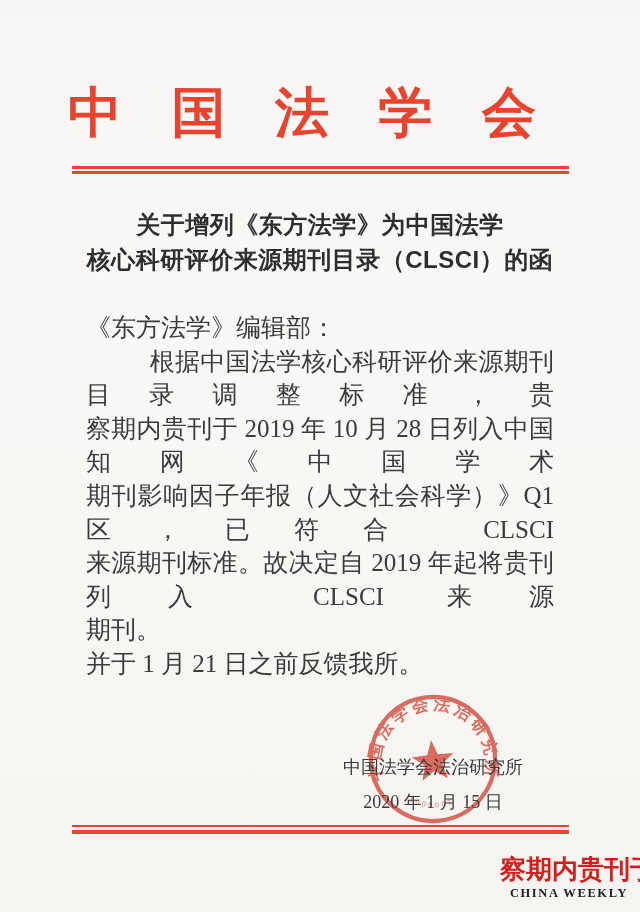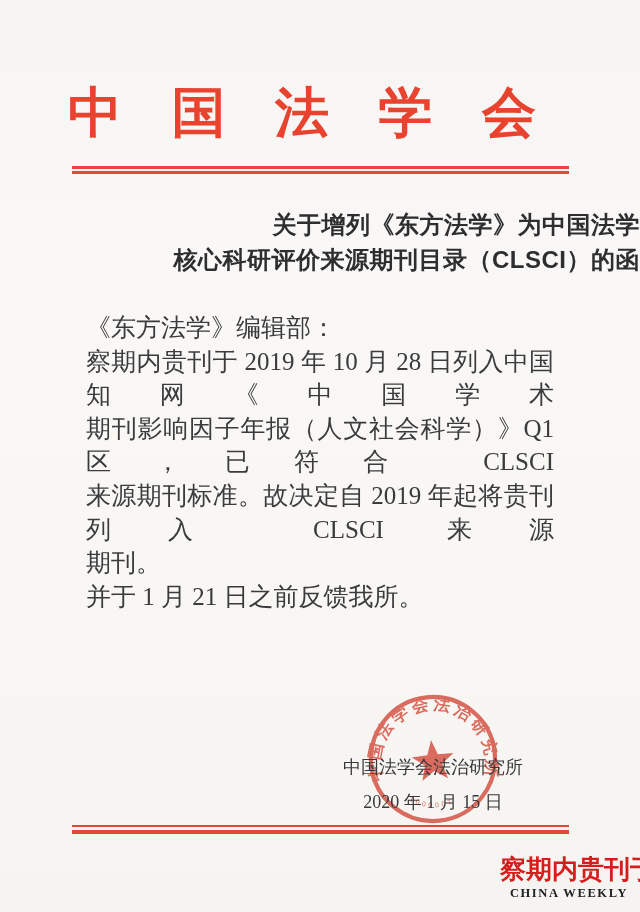--- a/index.html
+++ b/index.html
@@ -45,21 +45,21 @@
     top: 825px;
     border-top-width: 2px;
     border-bottom-width: 4px;
     height: 9px;
   }
 
   
   .letter-title {
     position: absolute;
     top: 207px; left: 0; right: 0;
-    text-align: right;
+    text-align: center;
     font-family: "Liberation Sans", "DejaVu Sans", sans-serif;
     font-weight: 700;
     font-size: 24px;
     line-height: 35px;
     color: #2e2e30;
     letter-spacing: 0.5px;
   }
 
   
   .letter-body {
@@ -142,20 +142,21 @@
   <div class="org-header">中 国 法 学 会</div>
   <div class="double-rule top"></div>
 
   <div class="letter-title">
     <div>关于增列《东方法学》为中国法学</div>
     <div>核心科研评价来源期刊目录（CLSCI）的函</div>
   </div>
 
   <div class="letter-body">
     <div class="line">《东方法学》编辑部：</div>
+    <div class="line fill indent">根据中国法学核心科研评价来源期刊目录调整标准，贵</div>
     <div class="line fill">察期内贵刊于 2019 年 10 月 28 日列入中国知网《中国学术</div>
     <div class="line fill">期刊影响因子年报（人文社会科学）》Q1 区，已符合 CLSCI</div>
     <div class="line fill">来源期刊标准。故决定自 2019 年起将贵刊列入 CLSCI 来源</div>
     <div class="line last">期刊。</div>
     <div class="line last">并于 1 月 21 日之前反馈我所。</div>
   </div>
 
   <svg class="seal" viewBox="0 0 134 134" xmlns="http://www.w3.org/2000/svg">
     <defs>
       <path id="sealArcTop" d="M 16,85 A 53,53 0 1 1 118,85" fill="none"></path>

